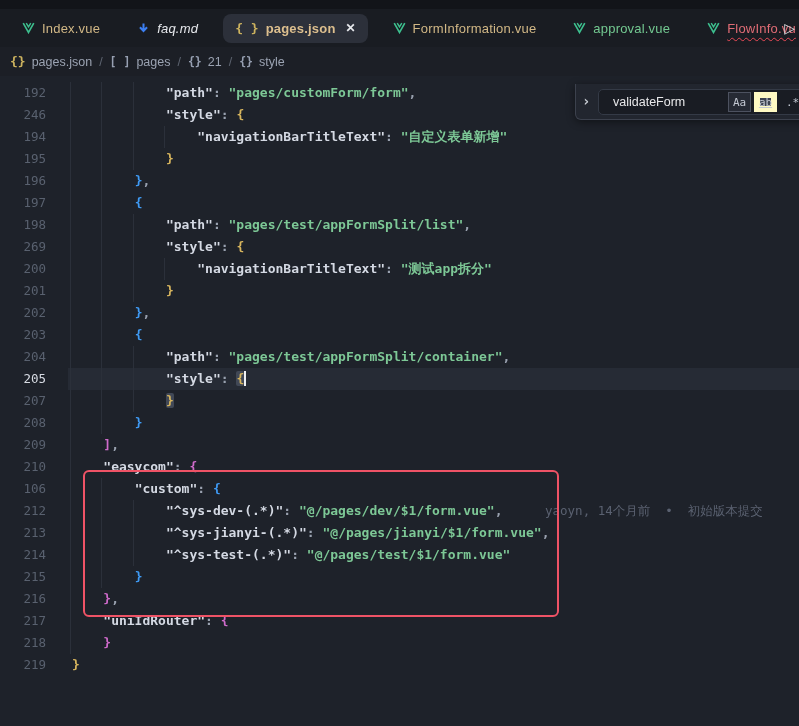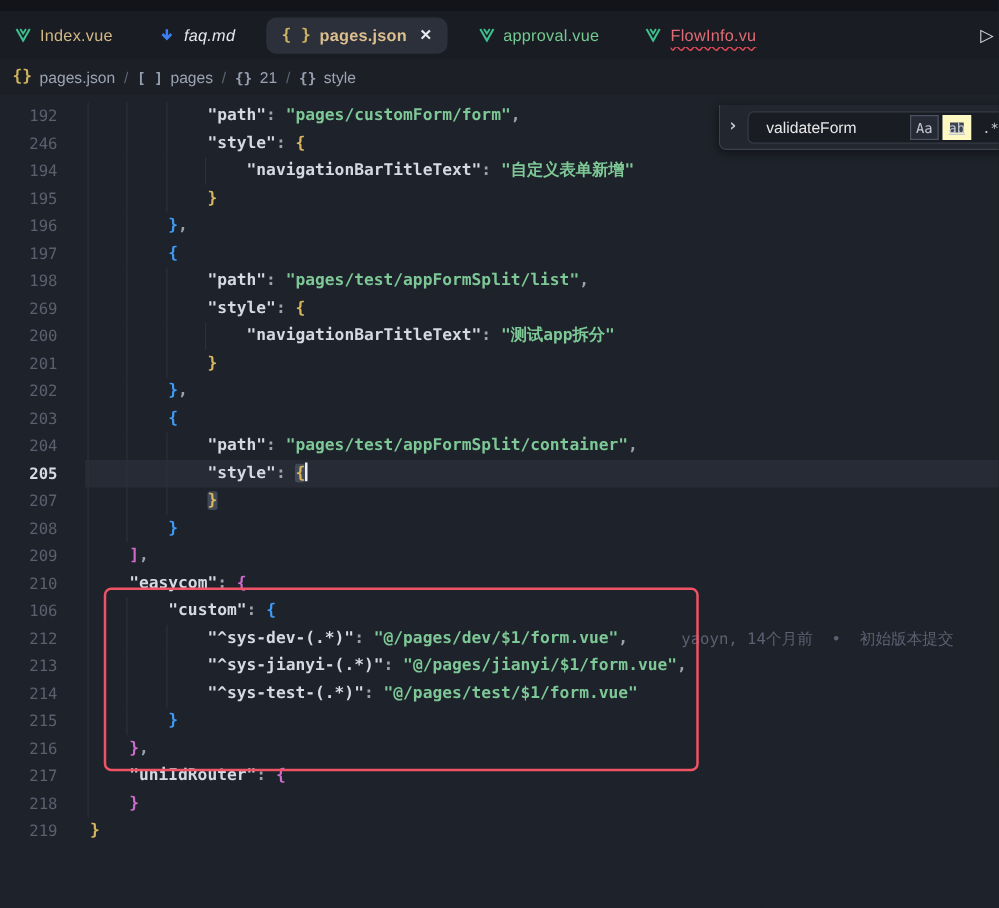--- a/index.html
+++ b/index.html
@@ -2,21 +2,21 @@
 <html><head>
 <meta charset="utf-8">
 <style>
   * { margin:0; padding:0; box-sizing:border-box; }
   html,body { width:799px; height:726px; overflow:hidden; background:#1e222a;
               font-family:"Liberation Sans", sans-serif; }
 
   
   .titlebar-strip { height:9px; background:#121419; }
   .tabbar { height:38px; background:#191c22; display:flex; align-items:center;
-            position:relative;text-align:right; }
+            padding-left:10px; position:relative;text-align:right; }
   .tab { display:flex; align-items:center; gap:7px; padding:7px 12px; margin-right:13px;
          font-size:13px; border-radius:8px; white-space:nowrap; cursor:pointer; }
   .tab .lbl { letter-spacing:.2px; }
   .tab.state-modified .lbl { color:#d2b886; }
   .tab.state-preview .lbl { color:#e6e8ec; font-style:italic; }
   .tab.state-active { background:#2c303a; }
   .tab.state-active .lbl { color:#ddbf8e; font-weight:bold; }
   .tab.state-added .lbl { color:#73c991; }
   .tab.state-error .lbl { color:#e06c75; text-decoration:underline; text-decoration-style:wavy;
                           text-decoration-color:#e84a56; text-decoration-thickness:1px; text-underline-offset:4px; }
@@ -33,21 +33,21 @@
   .crumb.first .sym { color:#cdb35f; font-size:13px; }
   .crumb-sep { color:#5d6470; margin:0 7px; }
 
   
   .editor { position:relative; height:650px; background:#1e222a; padding-top:6px;
             font-family:"DejaVu Sans Mono", monospace; }
   .line { display:flex; height:22px; line-height:22px; position:relative; }
   .ln { flex:0 0 72px; text-align:right; padding-right:26px; font-size:12.5px; color:#59616f; }
   .code { position:relative; flex:1; white-space:pre; font-size:13px; font-weight:600; color:#d4d9e3; }
   .line.cur { background:linear-gradient(to right, transparent 68px, #262b35 68px); }
-  .line.cur .ln { color:#d7dbe3; font-weight:bold; }
+  .line.cur .ln { color:#d7dbe3; font-weight:normal; }
   .guide { position:absolute; top:0; bottom:0; width:1px; background:#2b303a; }
 
   .tok-key { color:#d4d9e3; }
   .tok-str { color:#7dc896; }
   .tok-pun { color:#9aa2b0; }
   .tok-b1 { color:#d8b65e; }
   .tok-b2 { color:#cf6bcb; }
   .tok-b3 { color:#3f9bf5; }
   .tok-b1m { color:#d8b65e; background:#414856; border-radius:2px; }
   .sqg { text-decoration-style:wavy; text-decoration-color:#3f8ef0;
@@ -95,20 +95,27 @@
       <svg width="13" height="13" viewBox="0 0 14 14">
         <path d="M7 1.5 V8 M3.2 5.6 L7 9.6 L10.8 5.6" fill="none" stroke="#3c7ff3" stroke-width="2.2"></path>
       </svg>
       <span class="lbl">faq.md</span>
     </div>
     <div class="tab state-active">
       <span class="braces-ico">{ }</span>
       <span class="lbl">pages.json</span>
       <span class="close">✕</span>
     </div>
+    <div class="tab state-modified">
+      <svg width="13" height="12" viewBox="0 0 16 14">
+        <path d="M1.5 1 L8 12.5 L14.5 1" fill="none" stroke="#3dbf8e" stroke-width="2"></path>
+        <path d="M5.2 1 L8 5.6 L10.8 1" fill="none" stroke="#3dbf8e" stroke-width="1.8"></path>
+      </svg>
+      <span class="lbl">FormInformation.vue</span>
+    </div>
     <div class="tab state-added">
       <svg width="13" height="12" viewBox="0 0 16 14">
         <path d="M1.5 1 L8 12.5 L14.5 1" fill="none" stroke="#3dbf8e" stroke-width="2"></path>
         <path d="M5.2 1 L8 5.6 L10.8 1" fill="none" stroke="#3dbf8e" stroke-width="1.8"></path>
       </svg>
       <span class="lbl">approval.vue</span>
     </div>
     <div class="tab state-error">
       <svg width="13" height="12" viewBox="0 0 16 14">
         <path d="M1.5 1 L8 12.5 L14.5 1" fill="none" stroke="#3dbf8e" stroke-width="2"></path>

